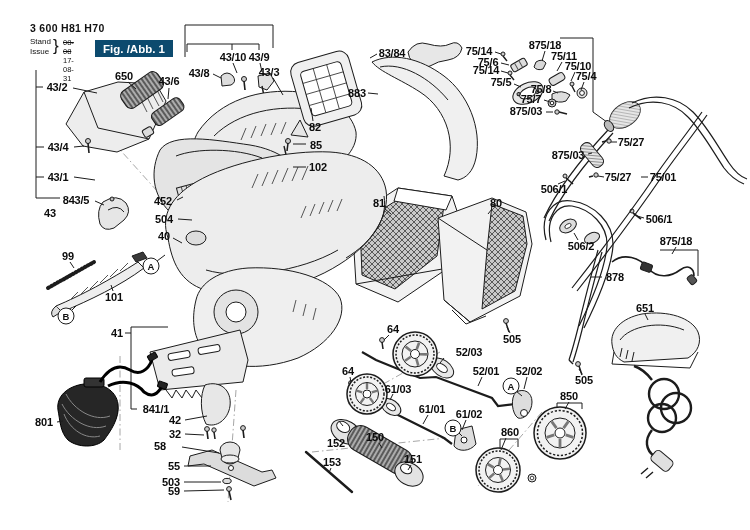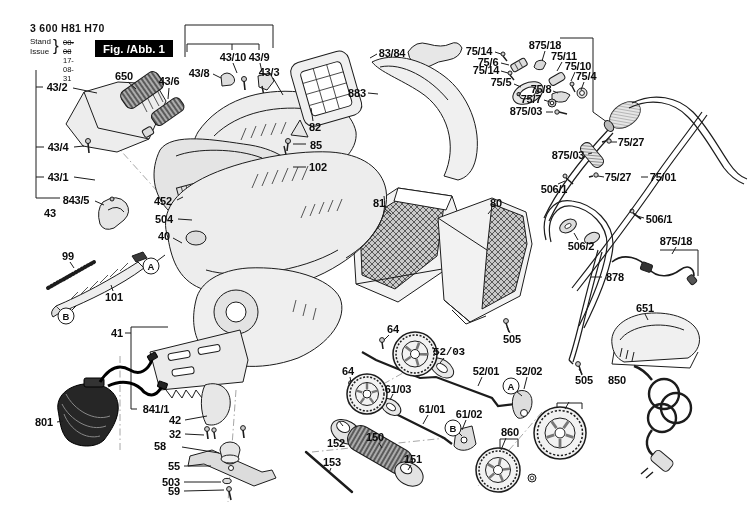--- a/index.html
+++ b/index.html
@@ -12,21 +12,21 @@
   .marker{position:absolute;width:15px;height:15px;border:1.3px solid #1c1c1c;border-radius:50%;
           background:#fff;transform:translate(-50%,-50%);display:flex;align-items:center;
           justify-content:center;font-size:9.5px;font-weight:bold;color:#111;}
   #header{position:absolute;left:0;top:0;}
   #part-number{position:absolute;left:30px;top:22px;font-size:10.5px;font-weight:bold;
                letter-spacing:0.3px;color:#111;white-space:nowrap;}
   #stand-issue{position:absolute;left:30px;top:37px;font-size:8px;color:#111;line-height:9.5px;}
   #brace{position:absolute;left:53px;top:36px;font-size:17px;font-weight:normal;color:#111;}
   #dates{position:absolute;left:63px;top:38px;font-size:7.5px;color:#111;line-height:9px;}
   #old-date{text-decoration:line-through;}
-  #figure-badge{position:absolute;left:95px;top:40px;width:78px;height:17px;background:#000000;
+  #figure-badge{position:absolute;left:95px;top:40px;width:78px;height:17px;background:#0c4a6e;
                 color:#fff;font-size:11.5px;font-weight:bold;display:flex;align-items:center;
                 justify-content:center;white-space:nowrap;}
   #footer{position:absolute;left:632px;top:459px;font-size:8px;line-height:9.6px;color:#2a2a2a;}
 </style>
 </head>
 <body>
 
 <div id="page">
 
   <svg id="art" width="750" height="530" viewBox="0 0 750 530">
@@ -505,21 +505,21 @@
       <div class="callout" style="left: 568px; top: 155px;">875/03</div>
       <div class="callout" style="left: 618px; top: 177px;">75/27</div>
       <div class="callout" style="left: 663px; top: 177px;">75/01</div>
       <div class="callout" style="left: 554px; top: 189px;">506/1</div>
       <div class="callout" style="left: 659px; top: 219px;">506/1</div>
       <div class="callout" style="left: 581px; top: 246px;">506/2</div>
       <div class="callout" style="left: 676px; top: 241px;">875/18</div>
       <div class="callout" style="left: 615px; top: 277px;">878</div>
       <div class="callout" style="left: 645px; top: 308px;">651</div>
       <div class="callout" style="left: 584px; top: 380px;">505</div>
-      <div class="callout" style="left: 569px; top: 380px; margin-left: 48px;">850</div>
+      <div class="callout" style="left: 569px; top: 396px;">850</div>
       <div class="callout" style="left: 379px; top: 203px;">81</div>
       <div class="callout" style="left: 496px; top: 203px;">80</div>
       <div class="callout" style="left: 163px; top: 201px;">452</div>
       <div class="callout" style="left: 164px; top: 219px;">504</div>
       <div class="callout" style="left: 164px; top: 236px;">40</div>
       <div class="callout" style="left: 68px; top: 256px;">99</div>
       <div class="callout" style="left: 114px; top: 297px;">101</div>
       <div class="callout" style="left: 58px; top: 147px;">43/4</div>
       <div class="callout" style="left: 58px; top: 177px; text-align: right;">43/1</div>
       <div class="callout" style="left: 76px; top: 200px;">843/5</div>
@@ -528,21 +528,21 @@
       <div class="callout" style="left: 156px; top: 409px;">841/1</div>
       <div class="callout" style="left: 175px; top: 420px;">42</div>
       <div class="callout" style="left: 175px; top: 434px;">32</div>
       <div class="callout" style="left: 160px; top: 446px;">58</div>
       <div class="callout" style="left: 174px; top: 466px;">55</div>
       <div class="callout" style="left: 171px; top: 482px;">503</div>
       <div class="callout" style="left: 174px; top: 491px;">59</div>
       <div class="callout" style="left: 44px; top: 422px;">801</div>
       <div class="callout" style="left: 393px; top: 329px;">64</div>
       <div class="callout" style="left: 512px; top: 339px;">505</div>
-      <div class="callout" style="left: 449px; top: 352px; font-family: Liberation Mono, monospace;">52/03</div>
+      <div class="callout" style="left: 469px; top: 352px;">52/03</div>
       <div class="callout" style="left: 348px; top: 371px;">64</div>
       <div class="callout" style="left: 486px; top: 371px;">52/01</div>
       <div class="callout" style="left: 529px; top: 371px;">52/02</div>
       <div class="callout" style="left: 398px; top: 389px;">61/03</div>
       <div class="callout" style="left: 432px; top: 409px;">61/01</div>
       <div class="callout" style="left: 469px; top: 414px;">61/02</div>
       <div class="callout" style="left: 510px; top: 432px;">860</div>
       <div class="callout" style="left: 336px; top: 415px; margin-top: 28px;">152</div>
       <div class="callout" style="left: 375px; top: 437px;">150</div>
       <div class="callout" style="left: 332px; top: 462px;">153</div>

